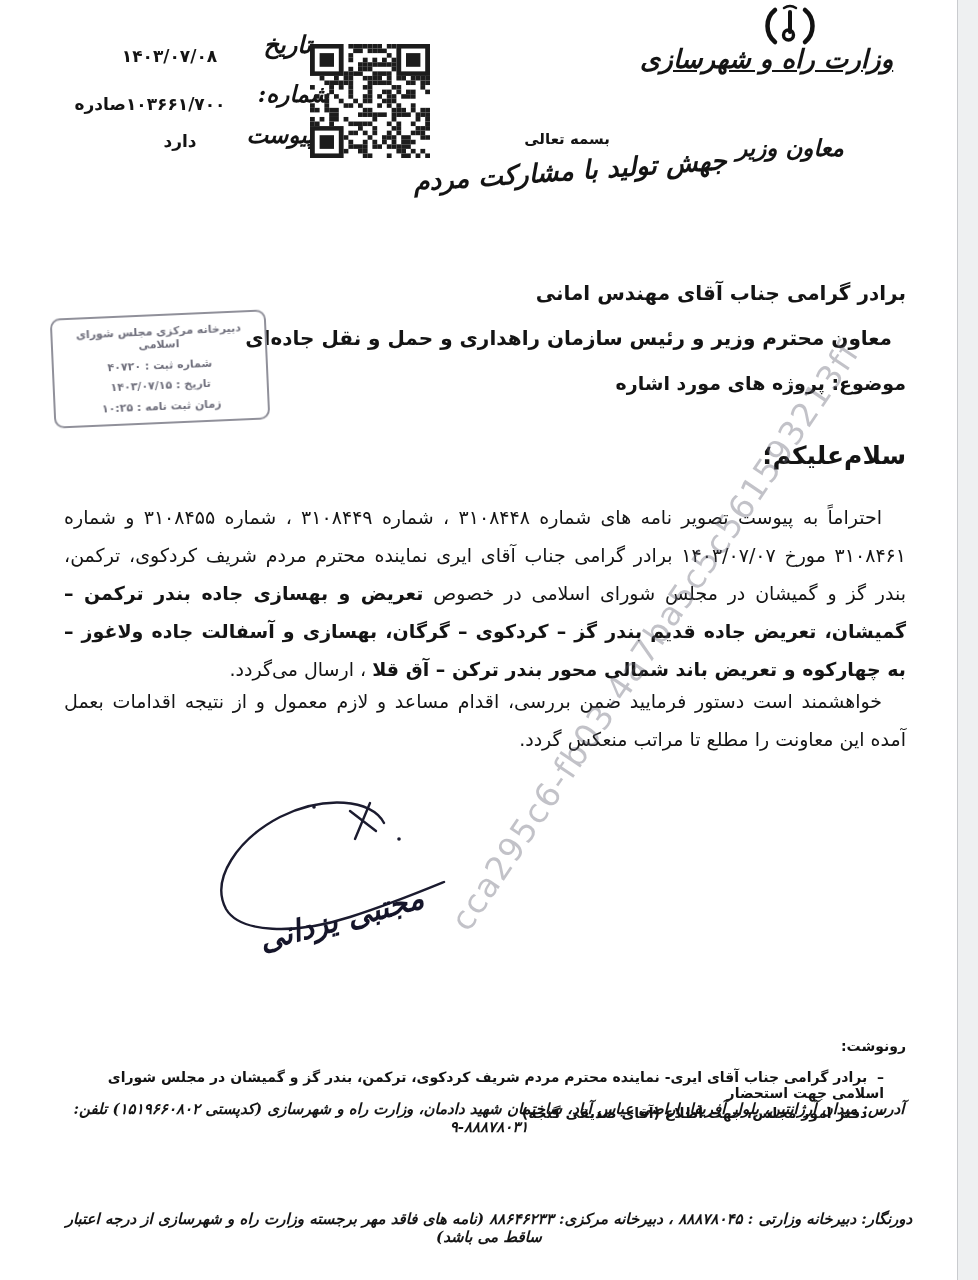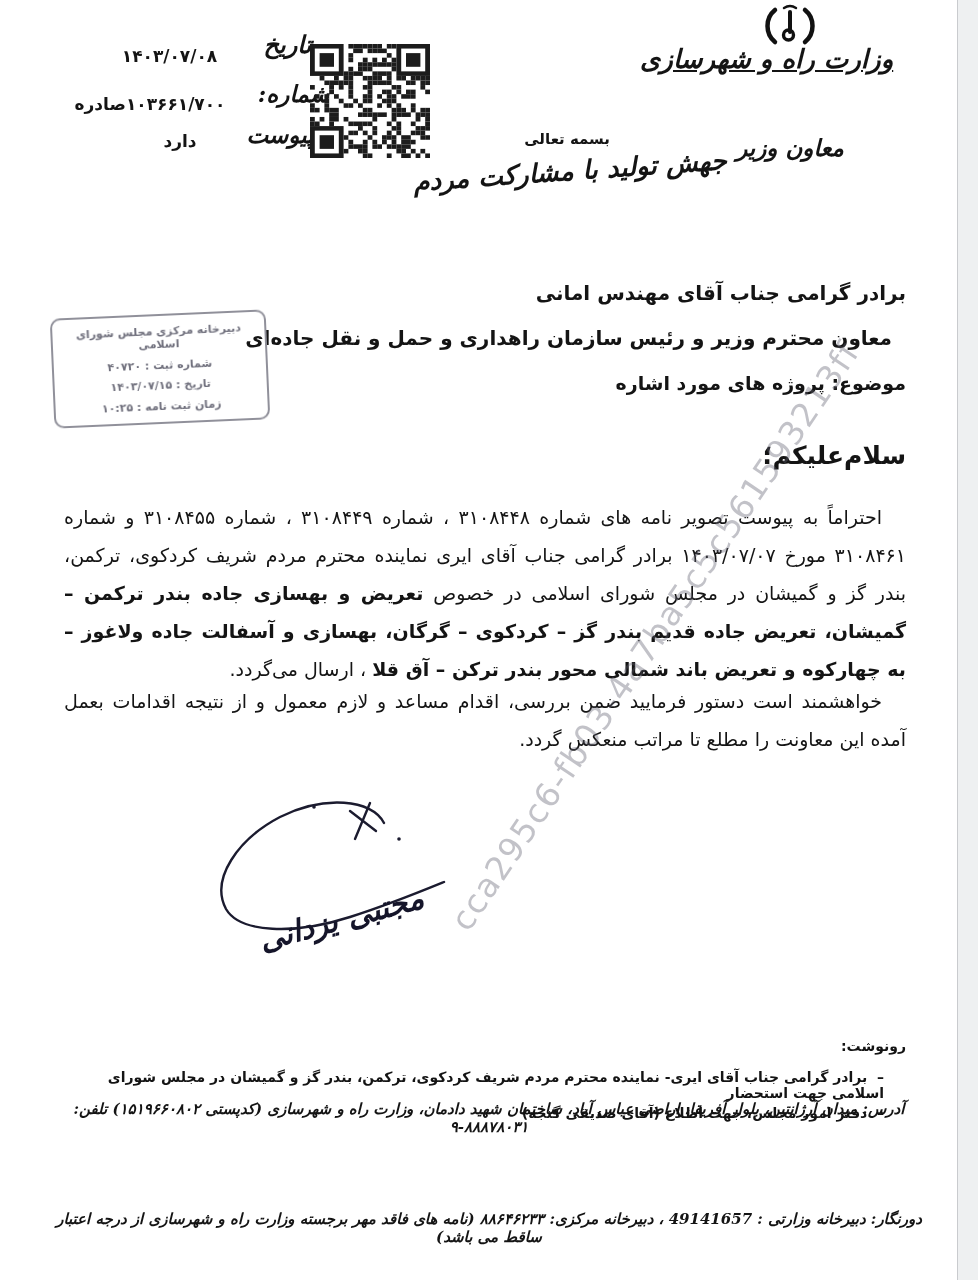--- a/index.html
+++ b/index.html
@@ -367,15 +367,15 @@
     </g>
   </svg>
 
   <div class="abs watermark">cca295c6-fb03-4a7ba5c5c561593213ff</div>
 
   <div class="abs cc-label">رونوشت:</div>
   <div class="abs cc-item cc-0">برادر گرامی جناب آقای ایری- نماینده محترم مردم شریف کردکوی، ترکمن، بندر گز و گمیشان در مجلس شورای اسلامی جهت استحضار</div>
   <div class="abs cc-item cc-1">دفتر امور مجلس، جهت اطلاع (آقای صدیقی گنجه)</div>
 
   <div class="abs callig footer-line f1">آدرس: میدان آرژانتین، بلوار آفریقا، اراضی عباس آباد، ساختمان شهید دادمان، وزارت راه و شهرسازی (کدپستی ۱۵۱۹۶۶۰۸۰۲) تلفن: ۸۸۸۷۸۰۳۱-۹</div>
-  <div class="abs callig footer-line f2">دورنگار: دبیرخانه وزارتی : 49141657 ، دبیرخانه مرکزی: ۸۸۶۴۶۲۳۳ (نامه های فاقد مهر برجسته وزارت راه و شهرسازی از درجه اعتبار ساقط می باشد)</div>
+  <div class="abs callig footer-line f2">دورنگار: دبیرخانه وزارتی : ۸۸۸۷۸۰۴۵ ، دبیرخانه مرکزی: ۸۸۶۴۶۲۳۳ (نامه های فاقد مهر برجسته وزارت راه و شهرسازی از درجه اعتبار ساقط می باشد)</div>
 
 </div>
 
 </body></html>

